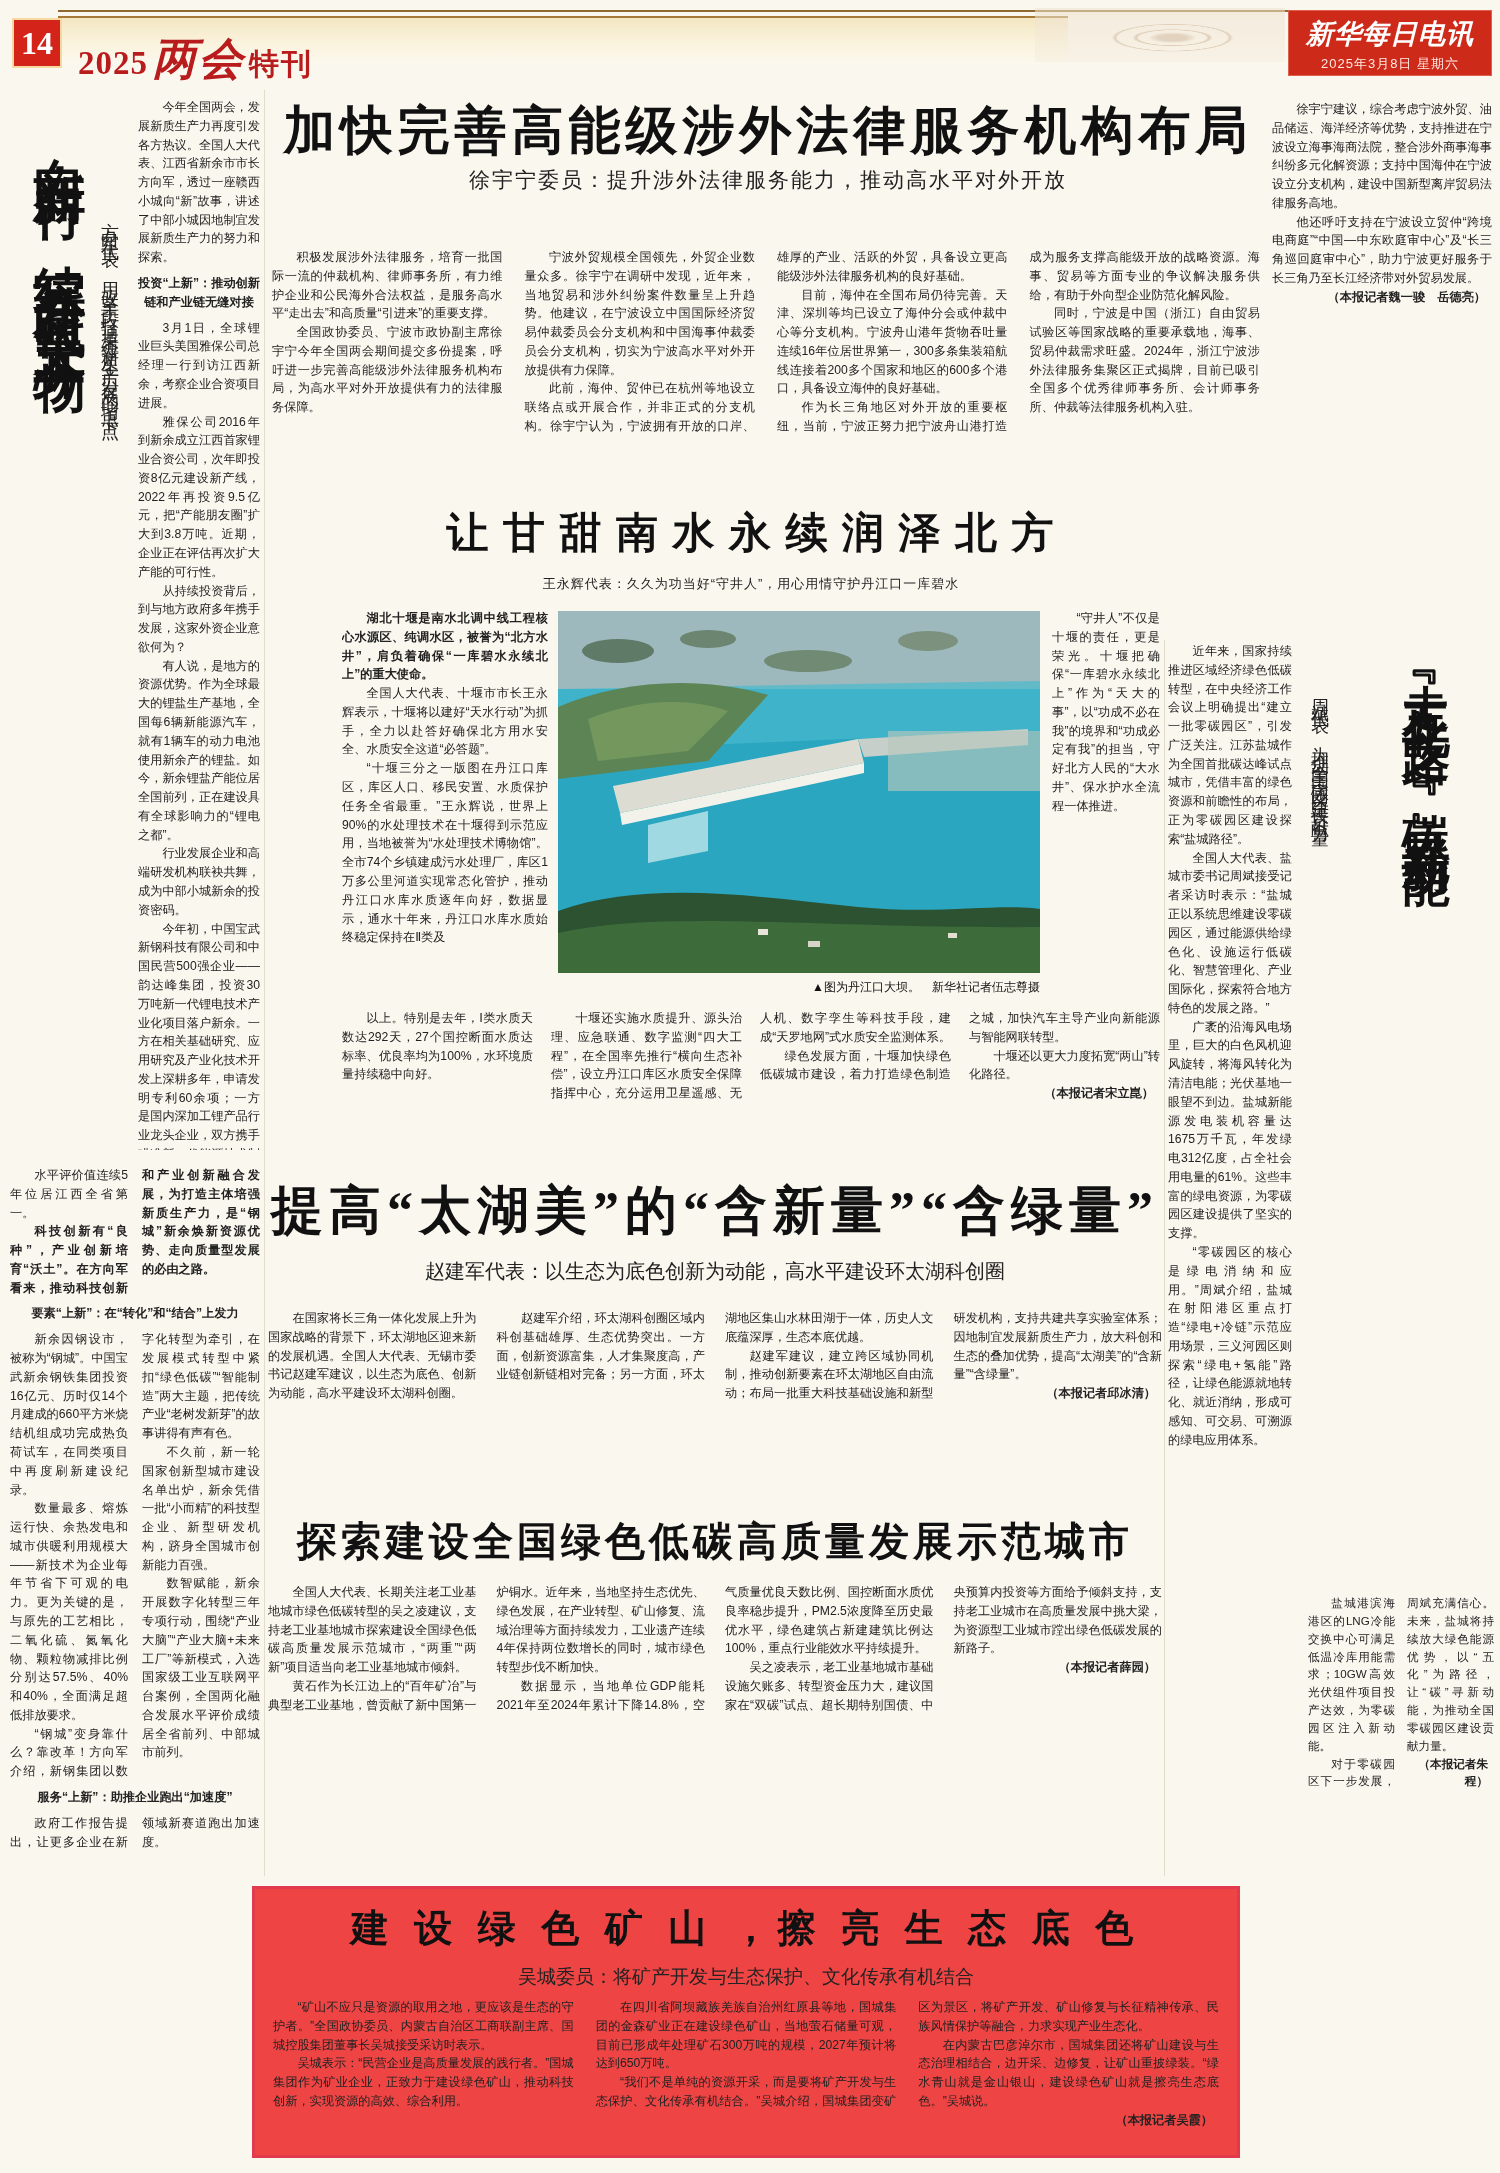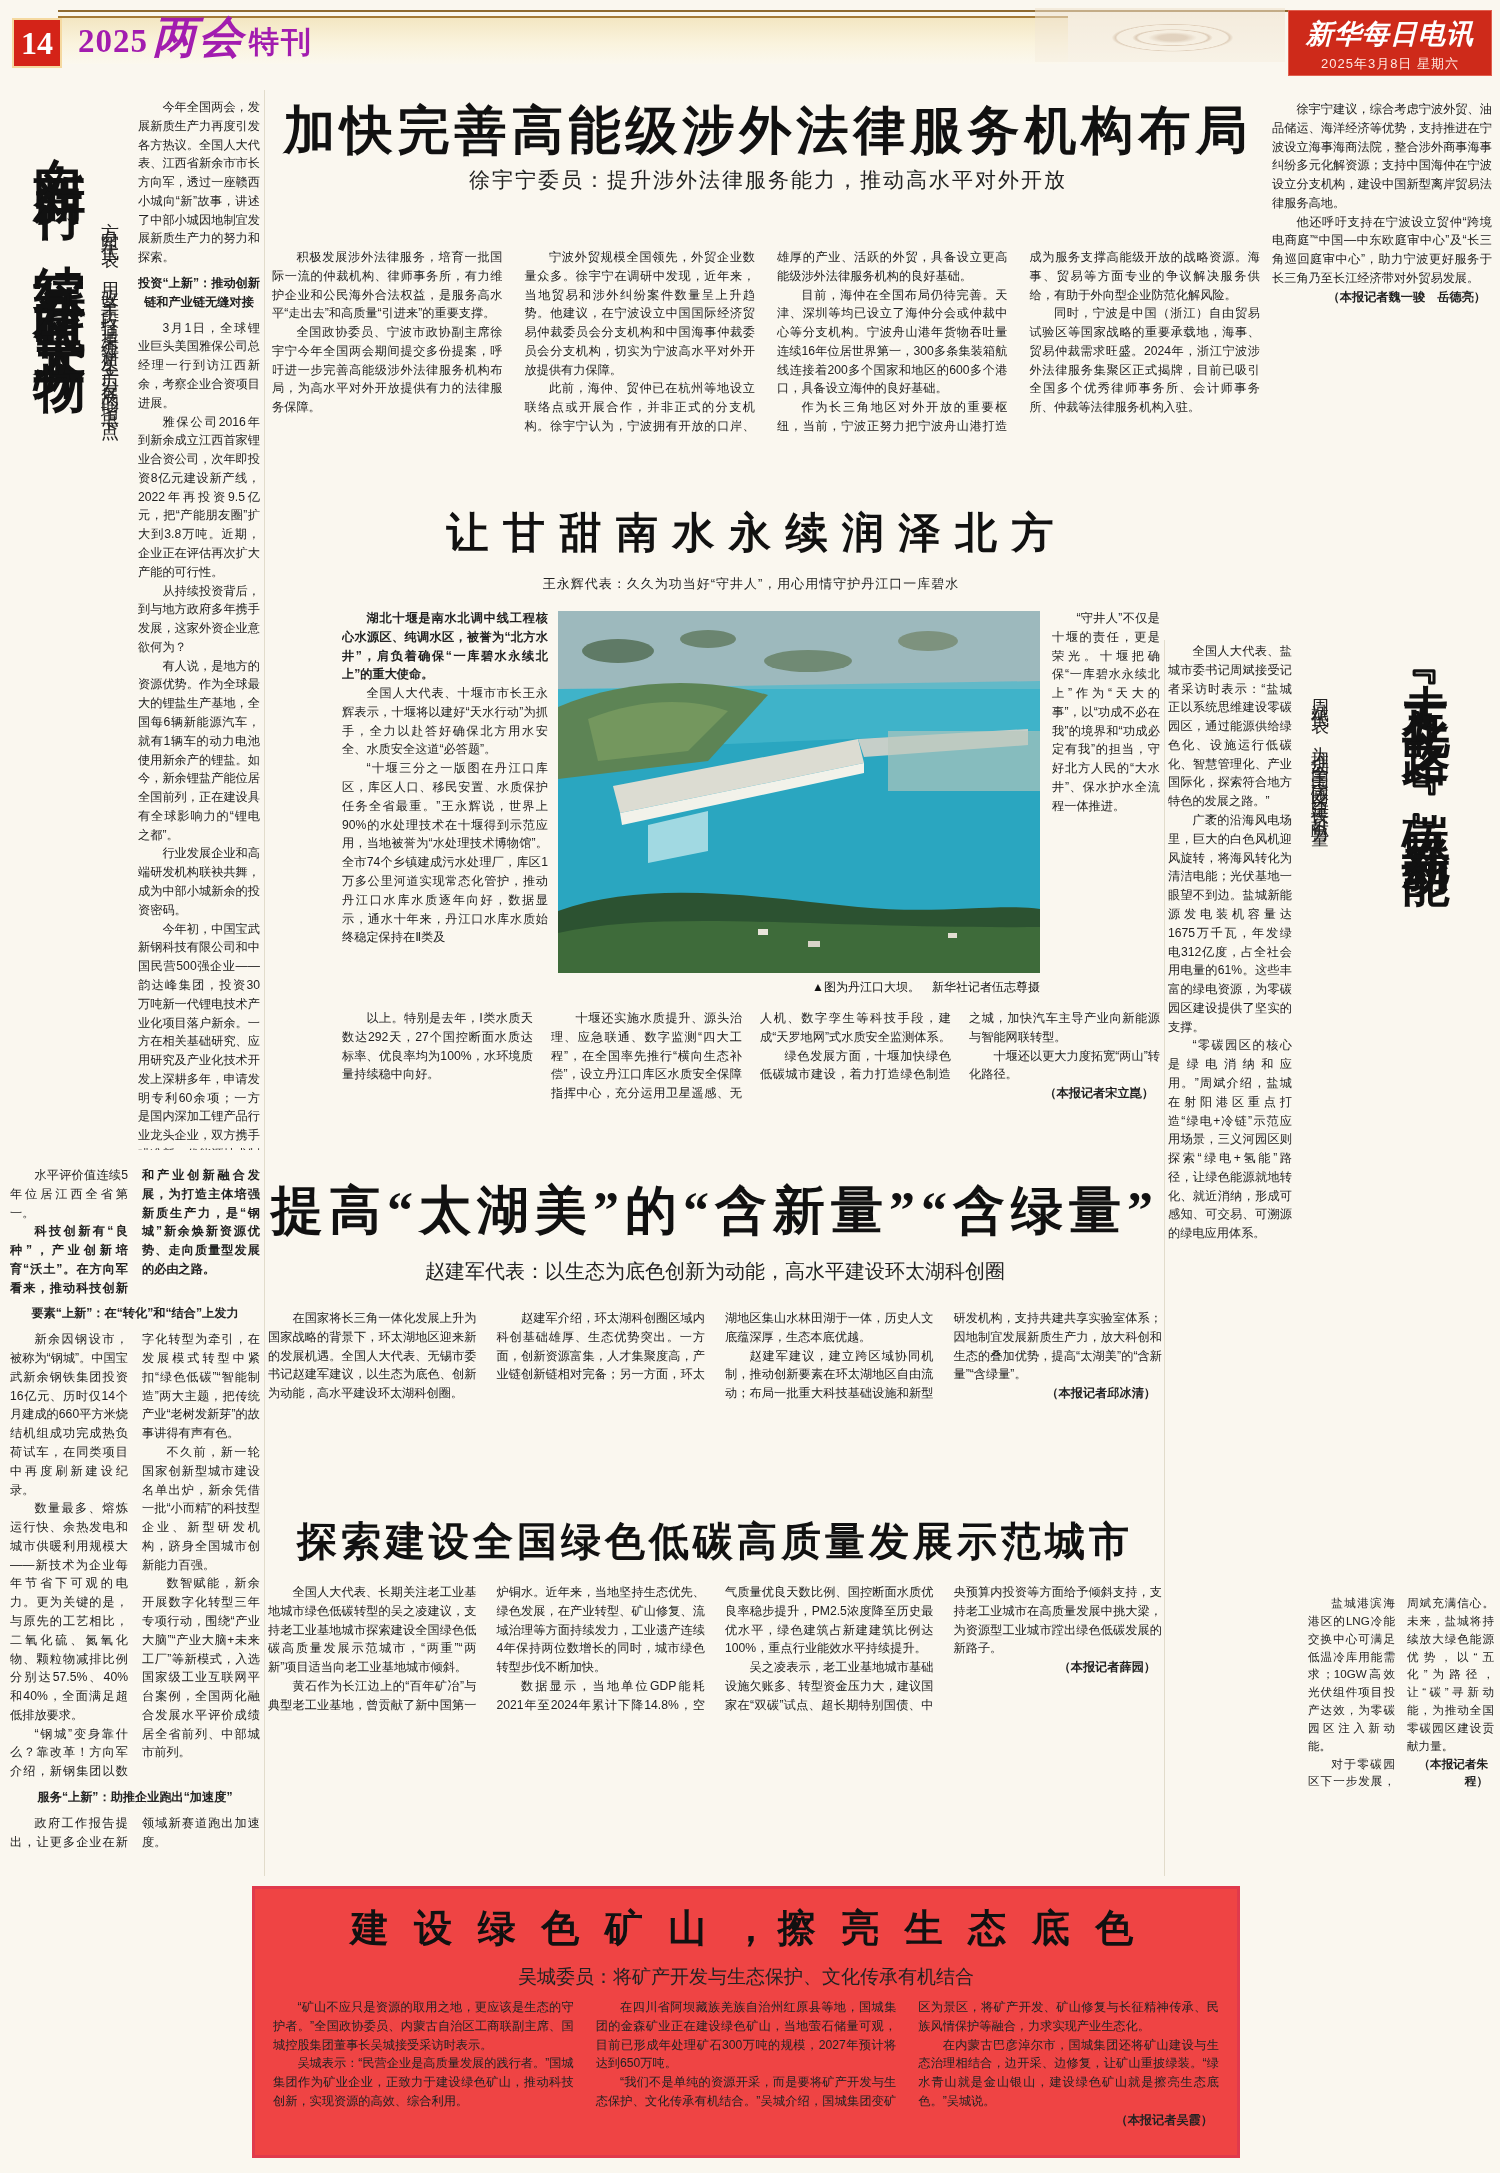--- a/index.html
+++ b/index.html
@@ -7,21 +7,21 @@
         font-family:"Liberation Sans","DejaVu Sans",sans-serif;color:#1c1c1c;}
   
   .masthead{position:absolute;left:0;top:0;width:1500px;height:80px;}
   .mh-band{position:absolute;left:58px;top:16px;width:1010px;height:46px;
            background:linear-gradient(180deg,#f3e6c2 0%,#faf3dd 55%,#fbf8ee 100%);
            border-top:2px solid #a57a36;}
   .mh-topline{position:absolute;left:58px;top:10px;width:1230px;height:2px;background:#8f6a30;}
   .pageno{position:absolute;left:12px;top:18px;width:46px;height:46px;background:#d42318;
           color:#fff;font-weight:bold;font-size:32px;line-height:46px;text-align:center;
           border:2px solid #f5d9a0;font-family:"Liberation Serif",serif;}
-  .edition{position:absolute;left:78px;top:8px;white-space:nowrap;color:#a21caf;}
+  .edition{position:absolute;left:78px;top:30px;white-space:nowrap;color:#b91c1c;}
   .ed-year{font-size:33px;font-weight:bold;font-family:"Liberation Serif",serif;letter-spacing:1px;}
   .ed-lianghui{font-size:44px;font-weight:bold;font-family:"DejaVu Serif",serif;
                font-style:italic;letter-spacing:2px;}
   .ed-tekan{font-size:30px;font-weight:bold;letter-spacing:2px;}
   .ripple{position:absolute;left:1035px;top:8px;width:250px;height:54px;opacity:.55;
           background:radial-gradient(ellipse 95px 22px at 55% 55%, rgba(171,130,90,0) 58%, rgba(171,130,90,.55) 60%, rgba(171,130,90,0) 64%),
                      radial-gradient(ellipse 65px 14px at 55% 55%, rgba(171,130,90,0) 52%, rgba(171,130,90,.6) 56%, rgba(171,130,90,0) 62%),
                      radial-gradient(ellipse 35px 8px at 55% 55%, rgba(171,130,90,.5) 40%, rgba(171,130,90,0) 70%),
                      linear-gradient(180deg,#efe2cd,#f7efe0);}
   .mh-paperbox{position:absolute;left:1288px;top:10px;width:204px;height:66px;background:#ce2a1a;
@@ -240,20 +240,21 @@
         <p class="para">吴城表示：“民营企业是高质量发展的践行者。”国城集团作为矿业企业，正致力于建设绿色矿山，推动科技创新，实现资源的高效、综合利用。</p>
         <p class="para">在四川省阿坝藏族羌族自治州红原县等地，国城集团的金森矿业正在建设绿色矿山，当地萤石储量可观，目前已形成年处理矿石300万吨的规模，2027年预计将达到650万吨。</p>
         <p class="para">“我们不是单纯的资源开采，而是要将矿产开发与生态保护、文化传承有机结合。”吴城介绍，国城集团变矿区为景区，将矿产开发、矿山修复与长征精神传承、民族风情保护等融合，力求实现产业生态化。</p>
         <p class="para">在内蒙古巴彦淖尔市，国城集团还将矿山建设与生态治理相结合，边开采、边修复，让矿山重披绿装。“绿水青山就是金山银山，建设绿色矿山就是擦亮生态底色。”吴城说。</p>
         <p class="para byline">（本报记者吴霞）</p>
       </div>
   </div>
 
   <div class="art-wh">
     <div class="wh-col bodytxt">
+        <p class="para">近年来，国家持续推进区域经济绿色低碳转型，在中央经济工作会议上明确提出“建立一批零碳园区”，引发广泛关注。江苏盐城作为全国首批碳达峰试点城市，凭借丰富的绿色资源和前瞻性的布局，正为零碳园区建设探索“盐城路径”。</p>
         <p class="para">全国人大代表、盐城市委书记周斌接受记者采访时表示：“盐城正以系统思维建设零碳园区，通过能源供给绿色化、设施运行低碳化、智慧管理化、产业国际化，探索符合地方特色的发展之路。”</p>
         <p class="para">广袤的沿海风电场里，巨大的白色风机迎风旋转，将海风转化为清洁电能；光伏基地一眼望不到边。盐城新能源发电装机容量达1675万千瓦，年发绿电312亿度，占全社会用电量的61%。这些丰富的绿电资源，为零碳园区建设提供了坚实的支撑。</p>
         <p class="para">“零碳园区的核心是绿电消纳和应用。”周斌介绍，盐城在射阳港区重点打造“绿电+冷链”示范应用场景，三义河园区则探索“绿电+氢能”路径，让绿色能源就地转化、就近消纳，形成可感知、可交易、可溯源的绿电应用体系。</p>
       </div>
     <div class="wh-sub">周斌代表：为推动全国零碳园区建设贡献力量</div>
     <div class="wh-head">走『五化』之路，『碳』寻新动能</div>
     <div class="wh-bottom bodytxt">
         <p class="para">盐城港滨海港区的LNG冷能交换中心可满足低温冷库用能需求；10GW高效光伏组件项目投产达效，为零碳园区注入新动能。</p>
         <p class="para">对于零碳园区下一步发展，周斌充满信心。未来，盐城将持续放大绿色能源优势，以“五化”为路径，让“碳”寻新动能，为推动全国零碳园区建设贡献力量。</p>
         <p class="para byline">（本报记者朱程）</p>

